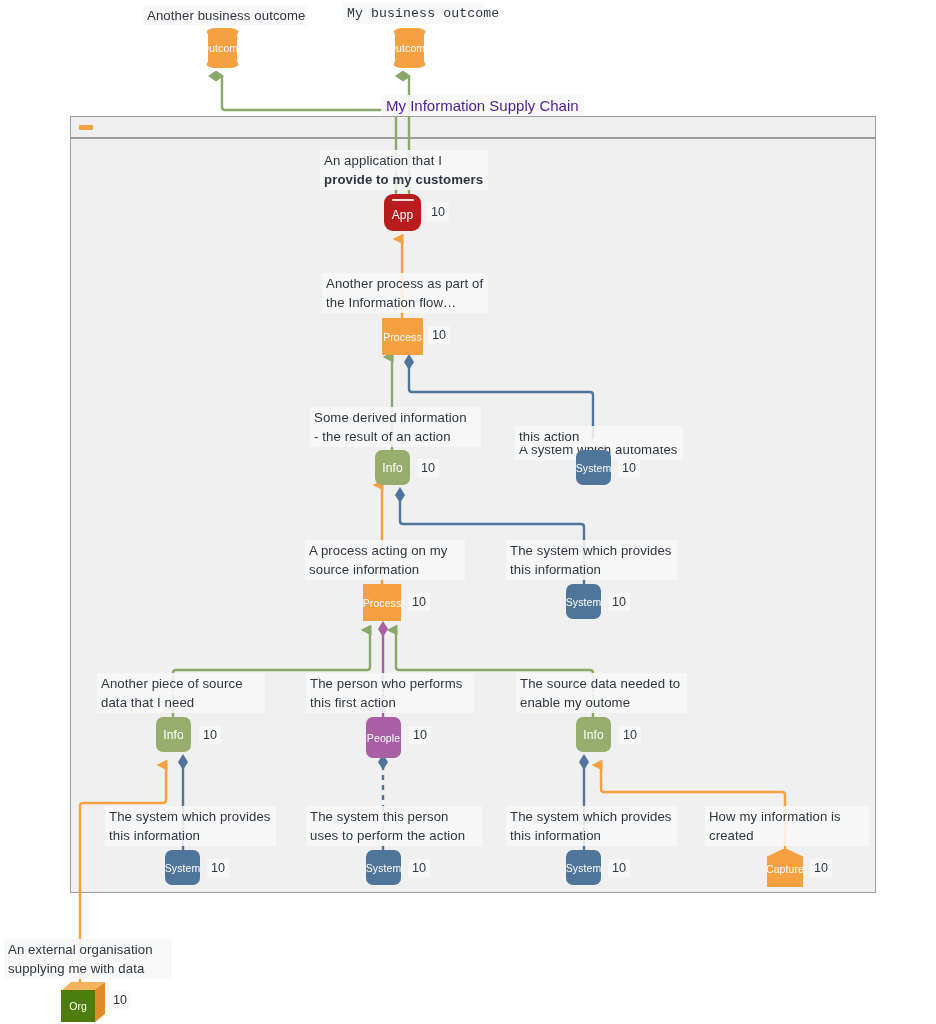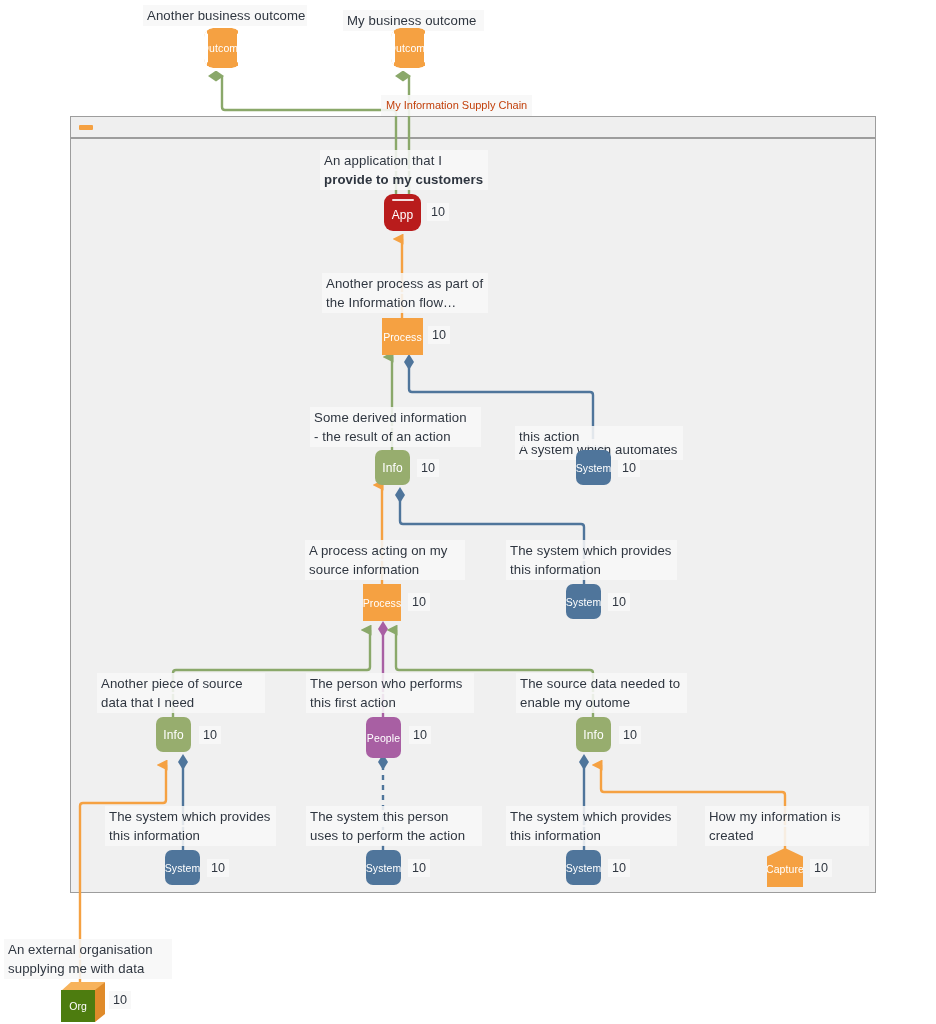--- a/index.html
+++ b/index.html
@@ -46,22 +46,22 @@
     color:#2f3640;
     font-size:13.2px;
     line-height:19px;
     padding:1px 4px;
     white-space:pre;
     letter-spacing:0.1px;
   }
   .title-lbl{
     position:absolute;
     background:rgba(247,247,247,0.9);
-    color:#c2410c;
-    font-size:11px;
+    color:#4c1d95;
+    font-size:15px;
     line-height:19px;
     padding:1px 5px;
     white-space:nowrap;
   }
   
   .node{
     position:absolute;
     display:flex;
     align-items:center;
     justify-content:center;
@@ -191,21 +191,21 @@
     <path d="M785 850 L785 795 Q785 792 782 792 L604 792 Q601 792 601 789 L601 765" stroke="#f5a142" stroke-width="2.4" fill="none" marker-end="url(#arrOrange)"></path>
   </svg>
 
   <div class="title-lbl" style="left:381px; top:95px;">My Information Supply Chain</div>
 
   <div class="lbl" style="left:143px; top:5px; width:156px;">Another business outcome</div>
   <div class="node sh-outcome" style="left:204px; top:28px; width:37px; height:40px; background:#f5a142;">
     <span>Outcome</span>
   </div>
 
-  <div class="lbl" style="left:343px; top:10px; width:133px;">My business outcome</div>
+  <div class="lbl" style="left:343px; top:3px; width:133px;font-family:Liberation Mono, monospace;">My business outcome</div>
   <div class="node sh-outcome" style="left:391px; top:28px; width:37px; height:40px; background:#f5a142;">
     <span>Outcome</span>
   </div>
 
   <div class="lbl" style="left:320px; top:150px; width:160px;">An application that I</div>
   <div class="lbl" style="left:320px; top:169px; width:160px;font-weight:bold;">provide to my customers</div>
   <div class="node sh-app" style="left:384px; top:194px; width:37px; height:37px; background:#b91c1c;">
     <span class="app-bar"></span>
     <span style="font-size:12px; margin-top:4px;">App</span>
   </div>

